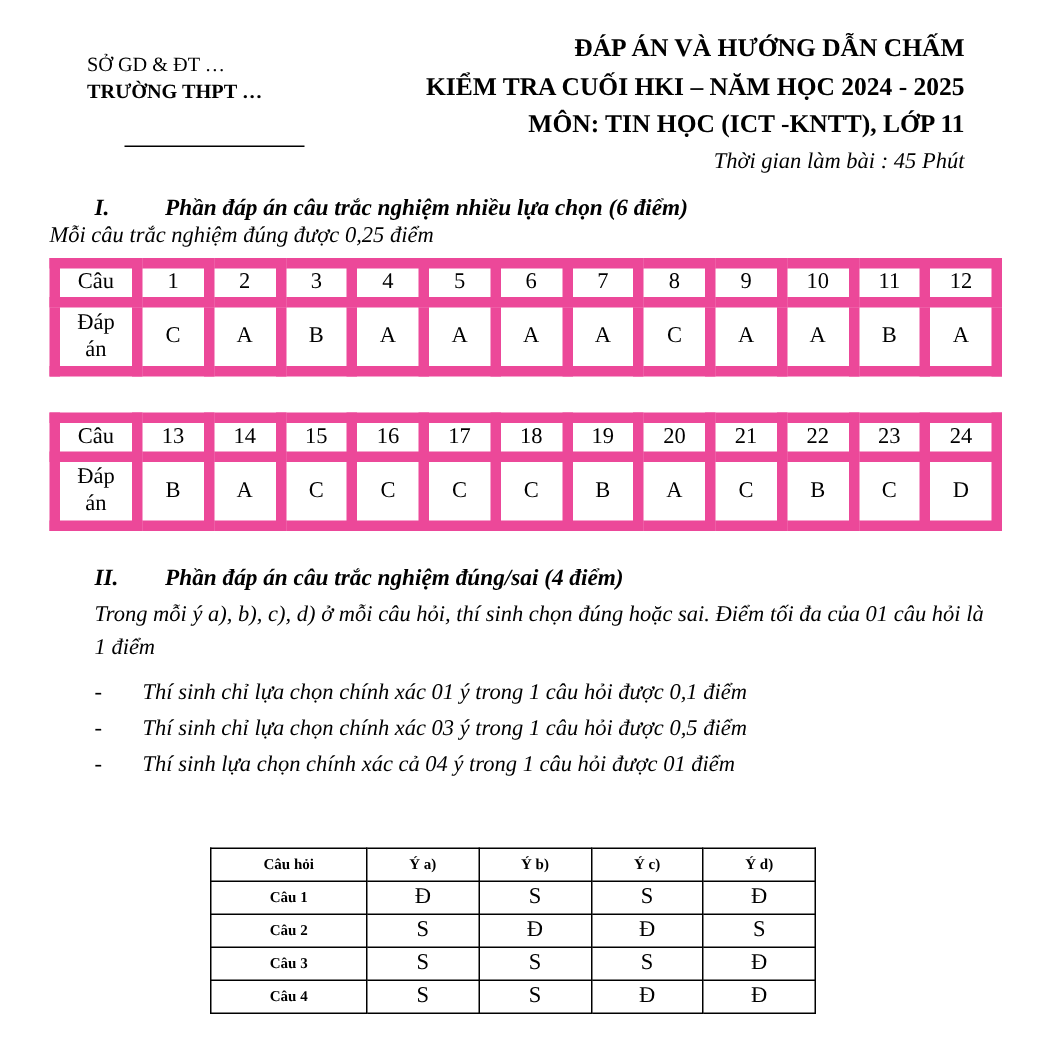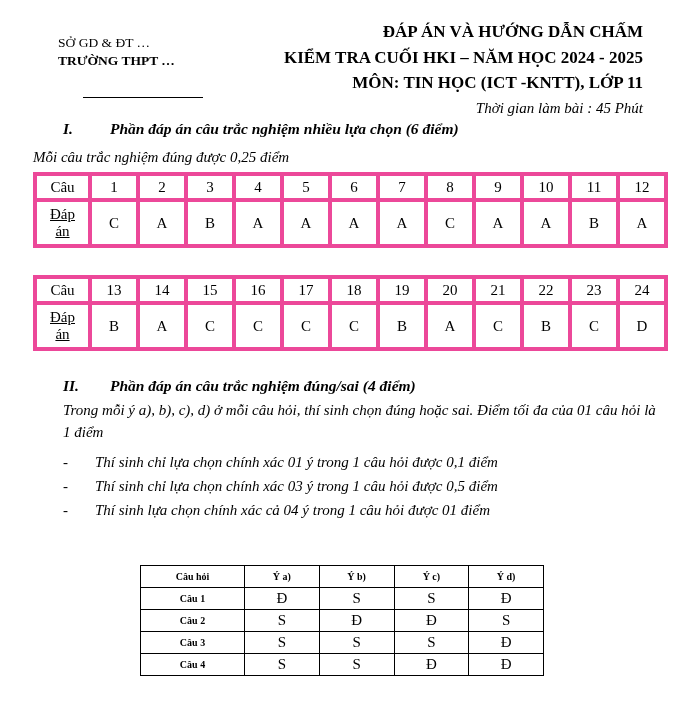--- a/index.html
+++ b/index.html
@@ -31,44 +31,44 @@
   }
   .title-line { font-size: 17px; font-weight: bold; line-height: 25.5px; }
   .duration { font-size: 15px; font-style: italic; line-height: 22px; margin-top: 1px; }
 
   
   .sec-heading {
     position: absolute; left: 63px;
     font-size: 15.5px; font-weight: bold; font-style: italic;
   }
   .sec-heading .numeral { display: inline-block; width: 47px; }
-  #sec1-heading { top: 120px; }
+  #sec1-heading { top: 130px; }
   #sec1-note {
     position: absolute; top: 149px; left: 33px;
     font-size: 15px; font-style: italic;
   }
   #sec2-heading { top: 377px; }
   #sec2-note {
     position: absolute; top: 399px; left: 63px; width: 594px;
     font-size: 15px; font-style: italic; line-height: 22px;
   }
 
   
   .mc-table {
     position: absolute; left: 33px; width: 635px;
     border-collapse: collapse; table-layout: fixed;
     font-size: 15px; text-align: center;
   }
   #mc-table-1 { top: 172px; }
   #mc-table-2 { top: 275px; }
-  .mc-table td { border: 4px solid #ec4899; padding: 0; }
+  .mc-table td { border: 7px solid #ec4899; padding: 0; }
   .mc-table .label-col { width: 55px; }
   .mc-table .hdr-row td { height: 26px; }
   .mc-table .ans-row td { height: 46px; }
-  .wrap-label { width: 34px; margin: 0 auto; line-height: 1.15; text-decoration: underline; }
+  .wrap-label { width: 34px; margin: 0 auto; line-height: 1.15; }
 
   
   .rules {
     position: absolute; top: 450px; left: 63px; width: 600px;
     font-size: 15px; font-style: italic;
   }
   .rule-item { display: flex; line-height: 24px; }
   .rule-item::before { content: "-"; width: 32px; flex: 0 0 32px; }
 
   

